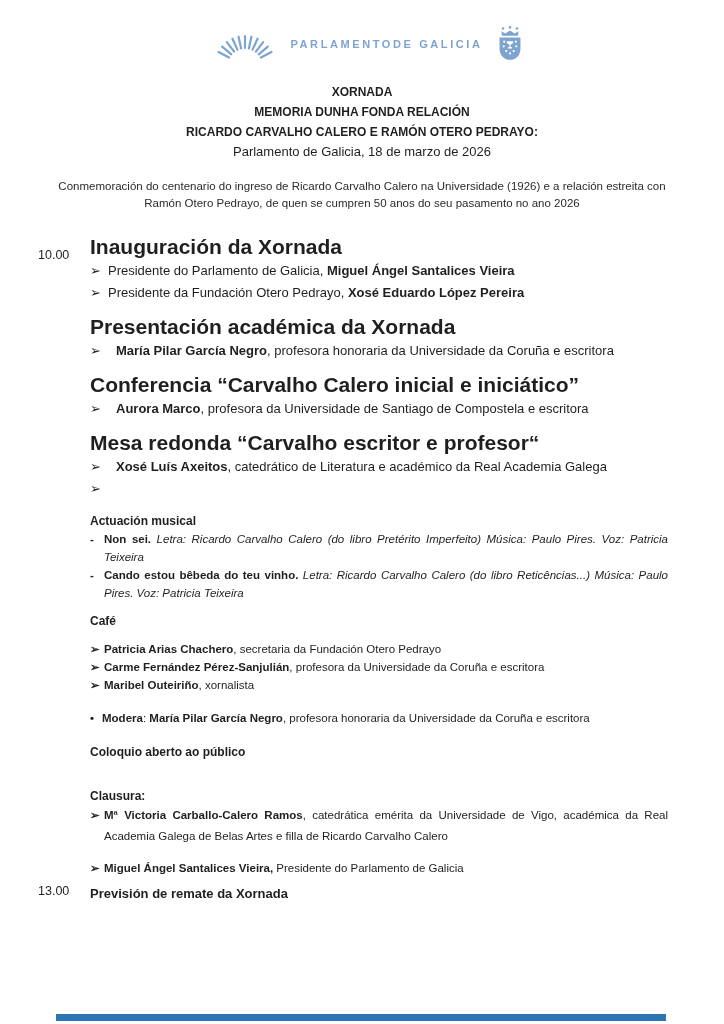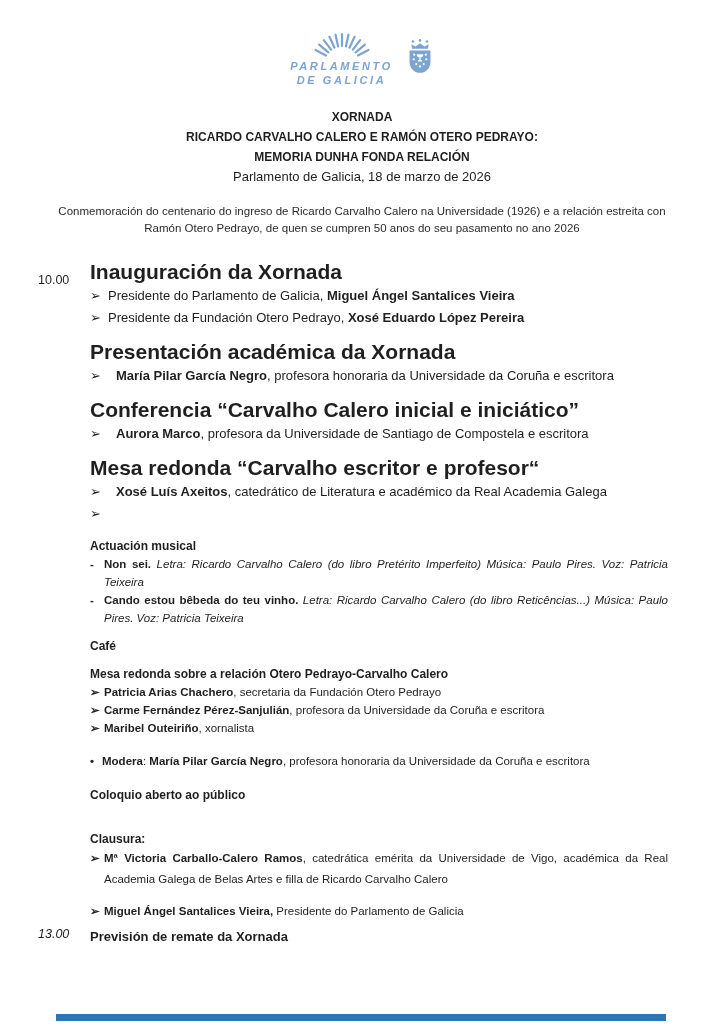--- a/index.html
+++ b/index.html
@@ -3,21 +3,21 @@
 <meta charset="utf-8">
 <style>
   html,body{margin:0;padding:0;}
   body{
     width:724px;height:1024px;position:relative;overflow:hidden;
     background:#ffffff;color:#1f1f1f;
     font-family:"Liberation Sans", sans-serif;
   }
   
   .logo-block{padding-top:26px;display:flex;justify-content:center;align-items:center;gap:13px;}
-  .logo-left{display:flex;flex-direction:column;align-items:center;font-style:italic;}
+  .logo-left{display:flex;align-items:center;}
   .rays{margin-bottom:1px;}
   .wordmark{font-weight:bold;font-size:11px;letter-spacing:2.6px;line-height:14px;text-align:center;}
   
   .titles{margin-top:20px;text-align:center;line-height:20px;}
   .titles .t{font-weight:bold;font-size:12px;}
   .subtitle{font-size:13px;}
   .intro{margin:16px auto 0;width:620px;text-align:center;font-size:11.5px;line-height:17px;color:#2b2b2b;}
   
   .program{margin:24px 56px 0 90px;}
   .sec{position:relative;}
@@ -83,22 +83,22 @@
         <circle cx="17.4" cy="17.5" r="0.95"></circle>
       <circle cx="8.8" cy="21.6" r="0.95"></circle>
         <circle cx="15.2" cy="21.6" r="0.95"></circle>
       <circle cx="12" cy="23.6" r="0.95"></circle>
     </g>
   </svg>
 </div>
 
 <div class="titles">
   <div class="t">XORNADA</div>
+  <div class="t">MEMORIA DUNHA FONDA RELACIÓN</div>
   <div class="t">RICARDO CARVALHO CALERO E RAMÓN OTERO PEDRAYO:</div>
-  <div class="t">MEMORIA DUNHA FONDA RELACIÓN</div>
   <div class="subtitle">Parlamento de Galicia, 18 de marzo de 2026</div>
 </div>
 <div class="intro">Conmemoración do centenario do ingreso de Ricardo Carvalho Calero na Universidade (1926) e a relación estreita con Ramón Otero Pedrayo, de quen se cumpren 50 anos do seu pasamento no ano 2026</div>
 
 <div class="program">
 
   <div class="sec mb-lg">
     <span class="time">10.00</span>
     <div class="h-lg">Inauguración da Xornada</div>
     <div class="row">
@@ -148,21 +148,20 @@
       <span class="dash">-</span>
       <span class="just"><b>Cando estou bêbeda do teu vinho.</b><span class="it"> Letra: Ricardo Carvalho Calero (do libro Reticências...) Música: Paulo Pires. Voz: Patricia Teixeira</span></span>
     </div>
   </div>
 
   <div class="sec mb10">
     <div class="h-sm">Café</div>
   </div>
 
   <div class="sec mb14">
-    <div class="h-sm">Mesa redonda sobre a relación Otero Pedrayo-Carvalho Calero</div>
     <div class="row-sm">
       <span class="dash">➢</span>
       <span><b>Patricia Arias Chachero</b><span>, secretaria da Fundación Otero Pedrayo</span></span>
     </div>
     <div class="row-sm">
       <span class="dash">➢</span>
       <span><b>Carme Fernández Pérez-Sanjulián</b><span>, profesora da Universidade da Coruña e escritora</span></span>
     </div>
     <div class="row-sm">
       <span class="dash">➢</span>
@@ -187,19 +186,19 @@
       <span class="dash">➢</span>
       <span class="just"><b>Mª Victoria Carballo-Calero Ramos</b><span>, catedrática emérita da Universidade de Vigo, académica da Real Academia Galega de Belas Artes e filla de Ricardo Carvalho Calero</span></span>
     </div>
     <div class="row-sm mt12">
       <span class="dash">➢</span>
       <span><b>Miguel Ángel Santalices Vieira,</b><span> Presidente do Parlamento de Galicia</span></span>
     </div>
   </div>
 
   <div class="sec">
-    <span class="time" style="top:0;font-style:italic;">13.00</span>
+    <span class="time" style="top:0;">13.00</span>
     <div class="closing-label">Previsión de remate da Xornada</div>
   </div>
 
 </div>
 
 <div class="footer-bar" style="background: rgb(46, 117, 182);"></div>
 
 </body></html>

